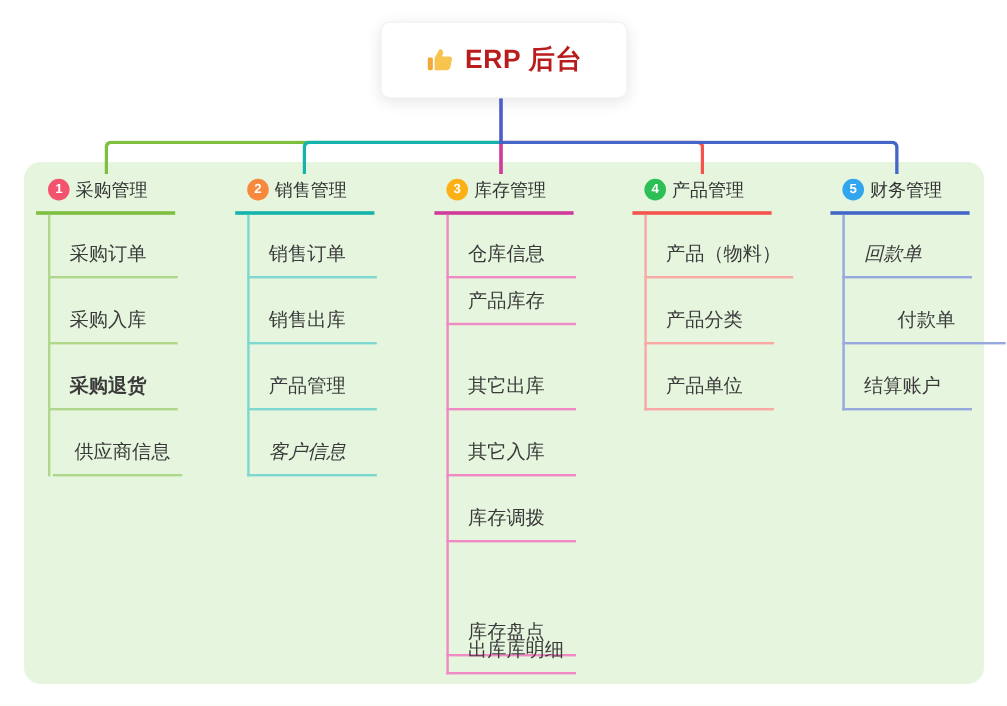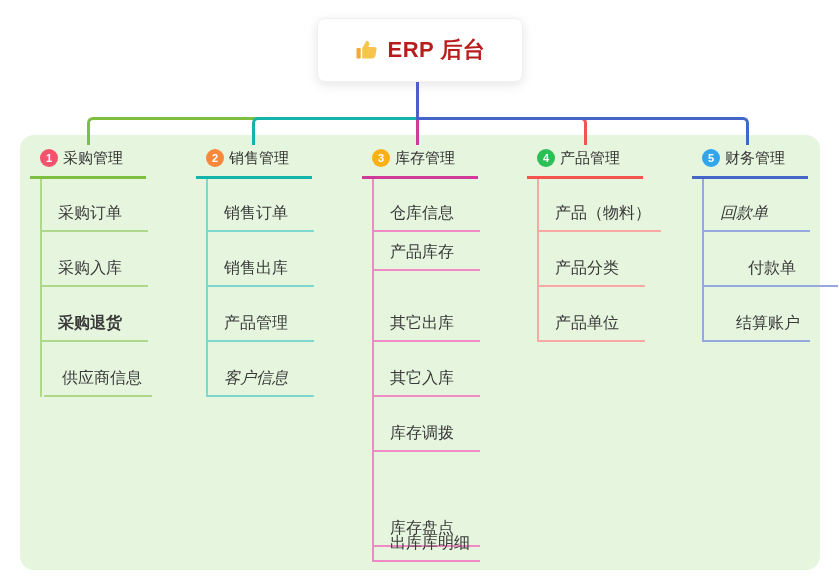--- a/index.html
+++ b/index.html
@@ -87,15 +87,15 @@
       <div class="child-node" style="left: 537px; top: 258px; border-bottom: 2px solid rgb(249, 168, 165);">产品分类</div>
       <div class="child-node" style="left: 537px; top: 313px; border-bottom: 2px solid rgb(249, 168, 165);">产品单位</div>
       <div class="branch-title" style="left: 702px; top: 148px;">
         <span class="badge" style="background: rgb(49, 166, 238);">5</span>
         <span class="branch-label">财务管理</span>
       </div>
       <div class="seg" style="left: 692px; top: 176px; width: 116px; height: 3px; background: rgb(67, 102, 200);"></div>
       <div class="seg" style="left: 702px; top: 179px; width: 2px; height: 163px; background: rgb(150, 168, 222);"></div>
       <div class="child-node" style="left: 702px; top: 203px; border-bottom: 2px solid rgb(150, 168, 222); font-style: italic;">回款单</div>
       <div class="child-node" style="left: 702px; top: 258px; border-bottom: 2px solid rgb(150, 168, 222); padding-left: 46px;">付款单</div>
-      <div class="child-node" style="left: 702px; top: 313px; border-bottom: 2px solid rgb(150, 168, 222); text-align: right;">结算账户</div>
+      <div class="child-node" style="left: 702px; top: 313px; border-bottom: 2px solid rgb(150, 168, 222);">结算账户</div>
     </div>
 </div>
 
 </body></html>

